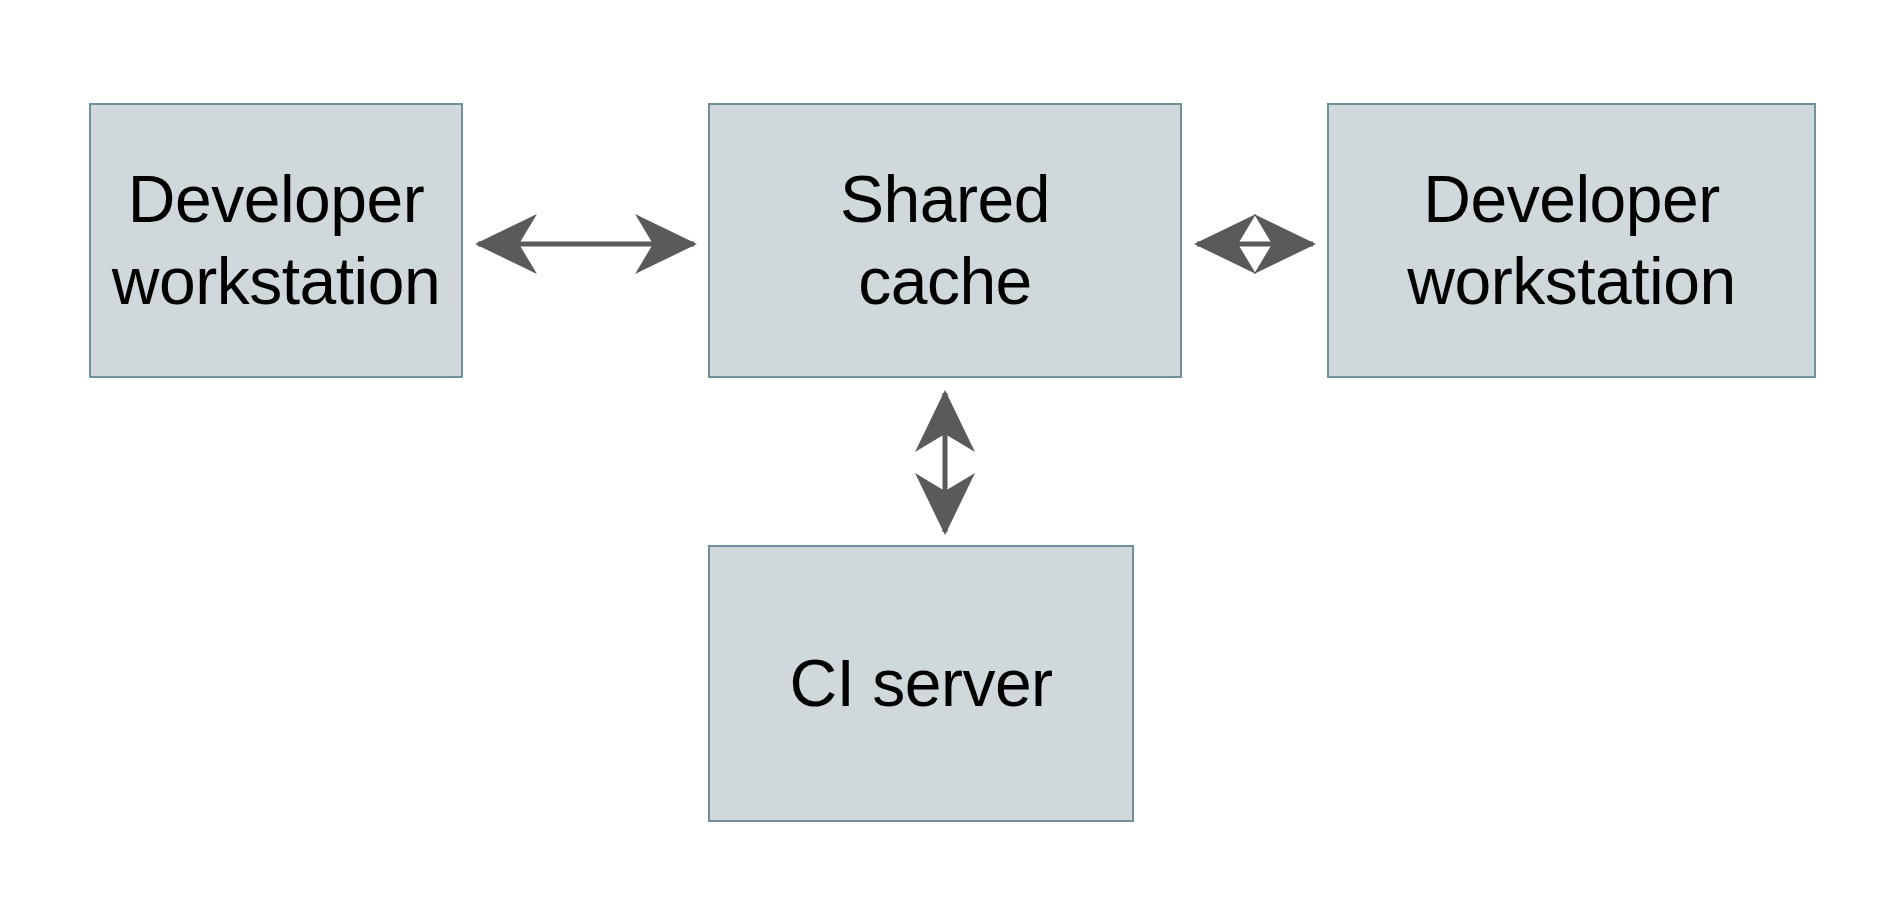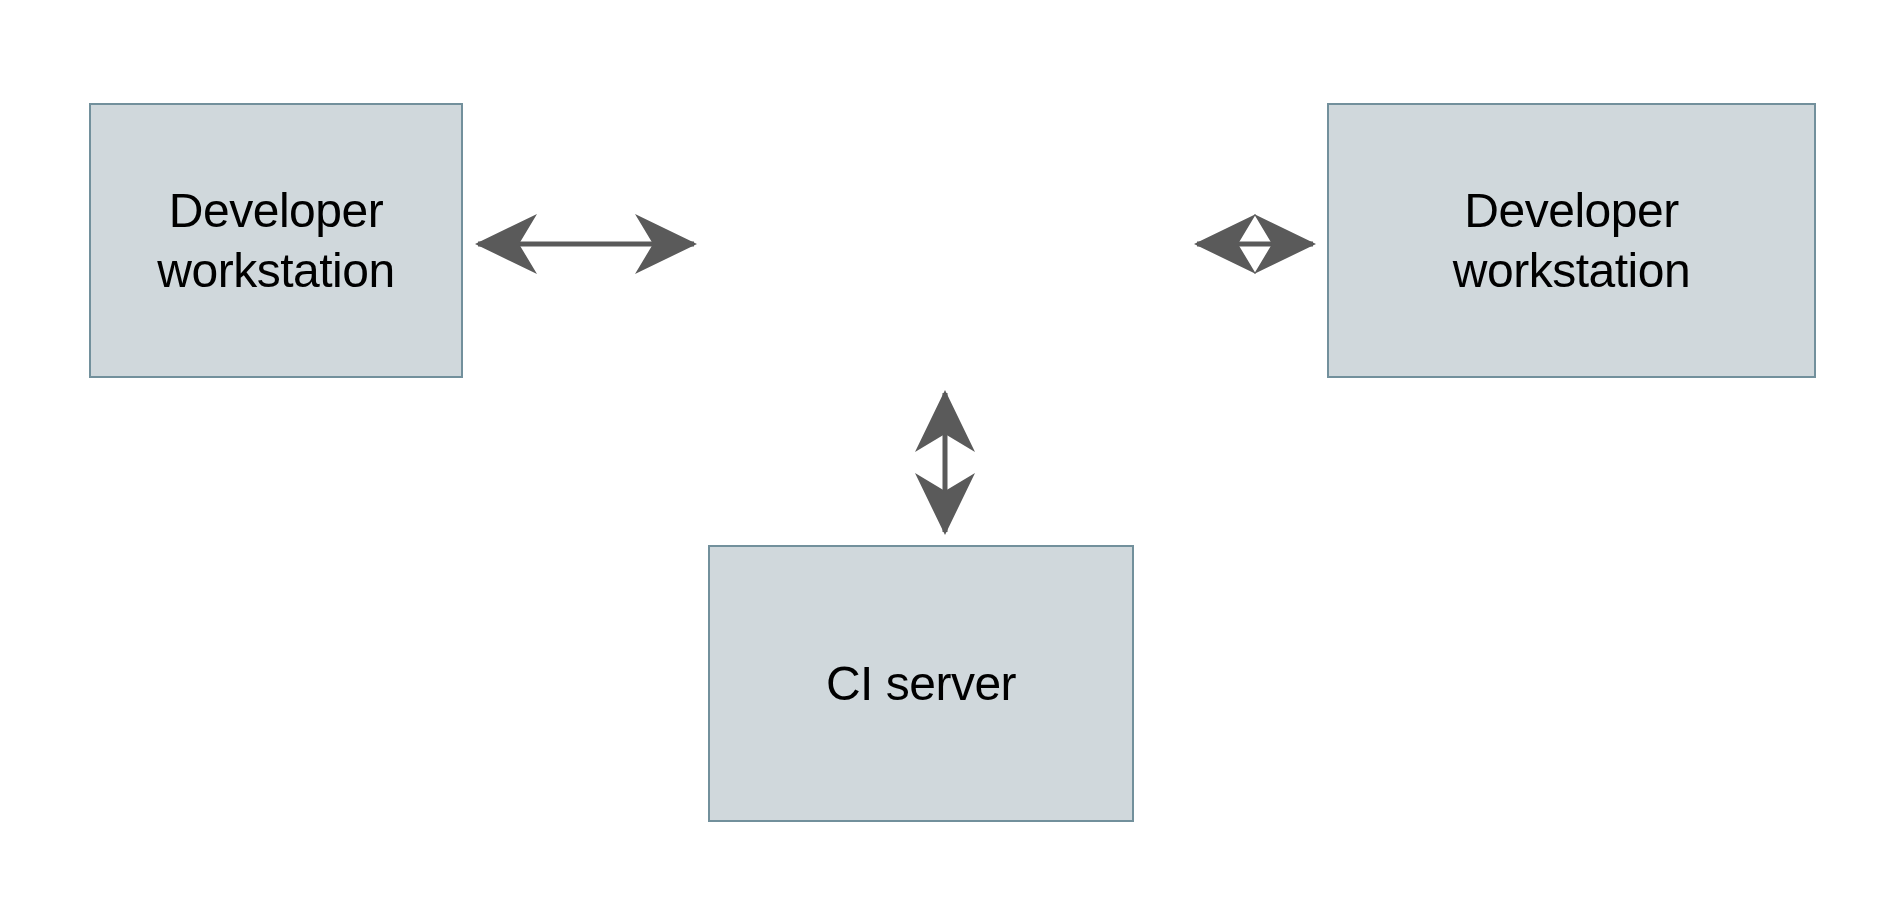--- a/index.html
+++ b/index.html
@@ -23,21 +23,21 @@
     background: #d0d8dc;
     border: 2px solid #72909c;
     display: flex;
     align-items: center;
     justify-content: center;
     text-align: center;
   }
   .node-label {
     color: #000000;
     font-family: "Liberation Sans", sans-serif;
-    font-size: 48px;
+    font-size: 66px;
     line-height: 1.24;
     letter-spacing: -0.5px;
     white-space: pre-line;
     font-weight: 400;
   }
   .edge-layer {
     position: absolute;
     left: 0;
     top: 0;
     width: 1900px;
@@ -65,20 +65,24 @@
     <line x1="1197" y1="244" x2="1313" y2="244" stroke="#5a5a5a" stroke-width="5" marker-start="url(#arrow-start)" marker-end="url(#arrow-end)"></line>
 
     <line x1="945" y1="393" x2="945" y2="532" stroke="#5a5a5a" stroke-width="5" marker-start="url(#arrow-start)" marker-end="url(#arrow-end)"></line>
   </svg>
 
   <div class="node" style="left:89px; top:103px; width:374px; height:275px;">
     <span class="node-label">Developer
 workstation</span>
   </div>
 
+  <div class="node" style="left:708px; top:103px; width:474px; height:275px;">
+    <span class="node-label">Shared
+cache</span>
+  </div>
 
   <div class="node" style="left:1327px; top:103px; width:489px; height:275px;">
     <span class="node-label">Developer
 workstation</span>
   </div>
 
   <div class="node" style="left:708px; top:545px; width:426px; height:277px;">
     <span class="node-label">CI server</span>
   </div>
 

